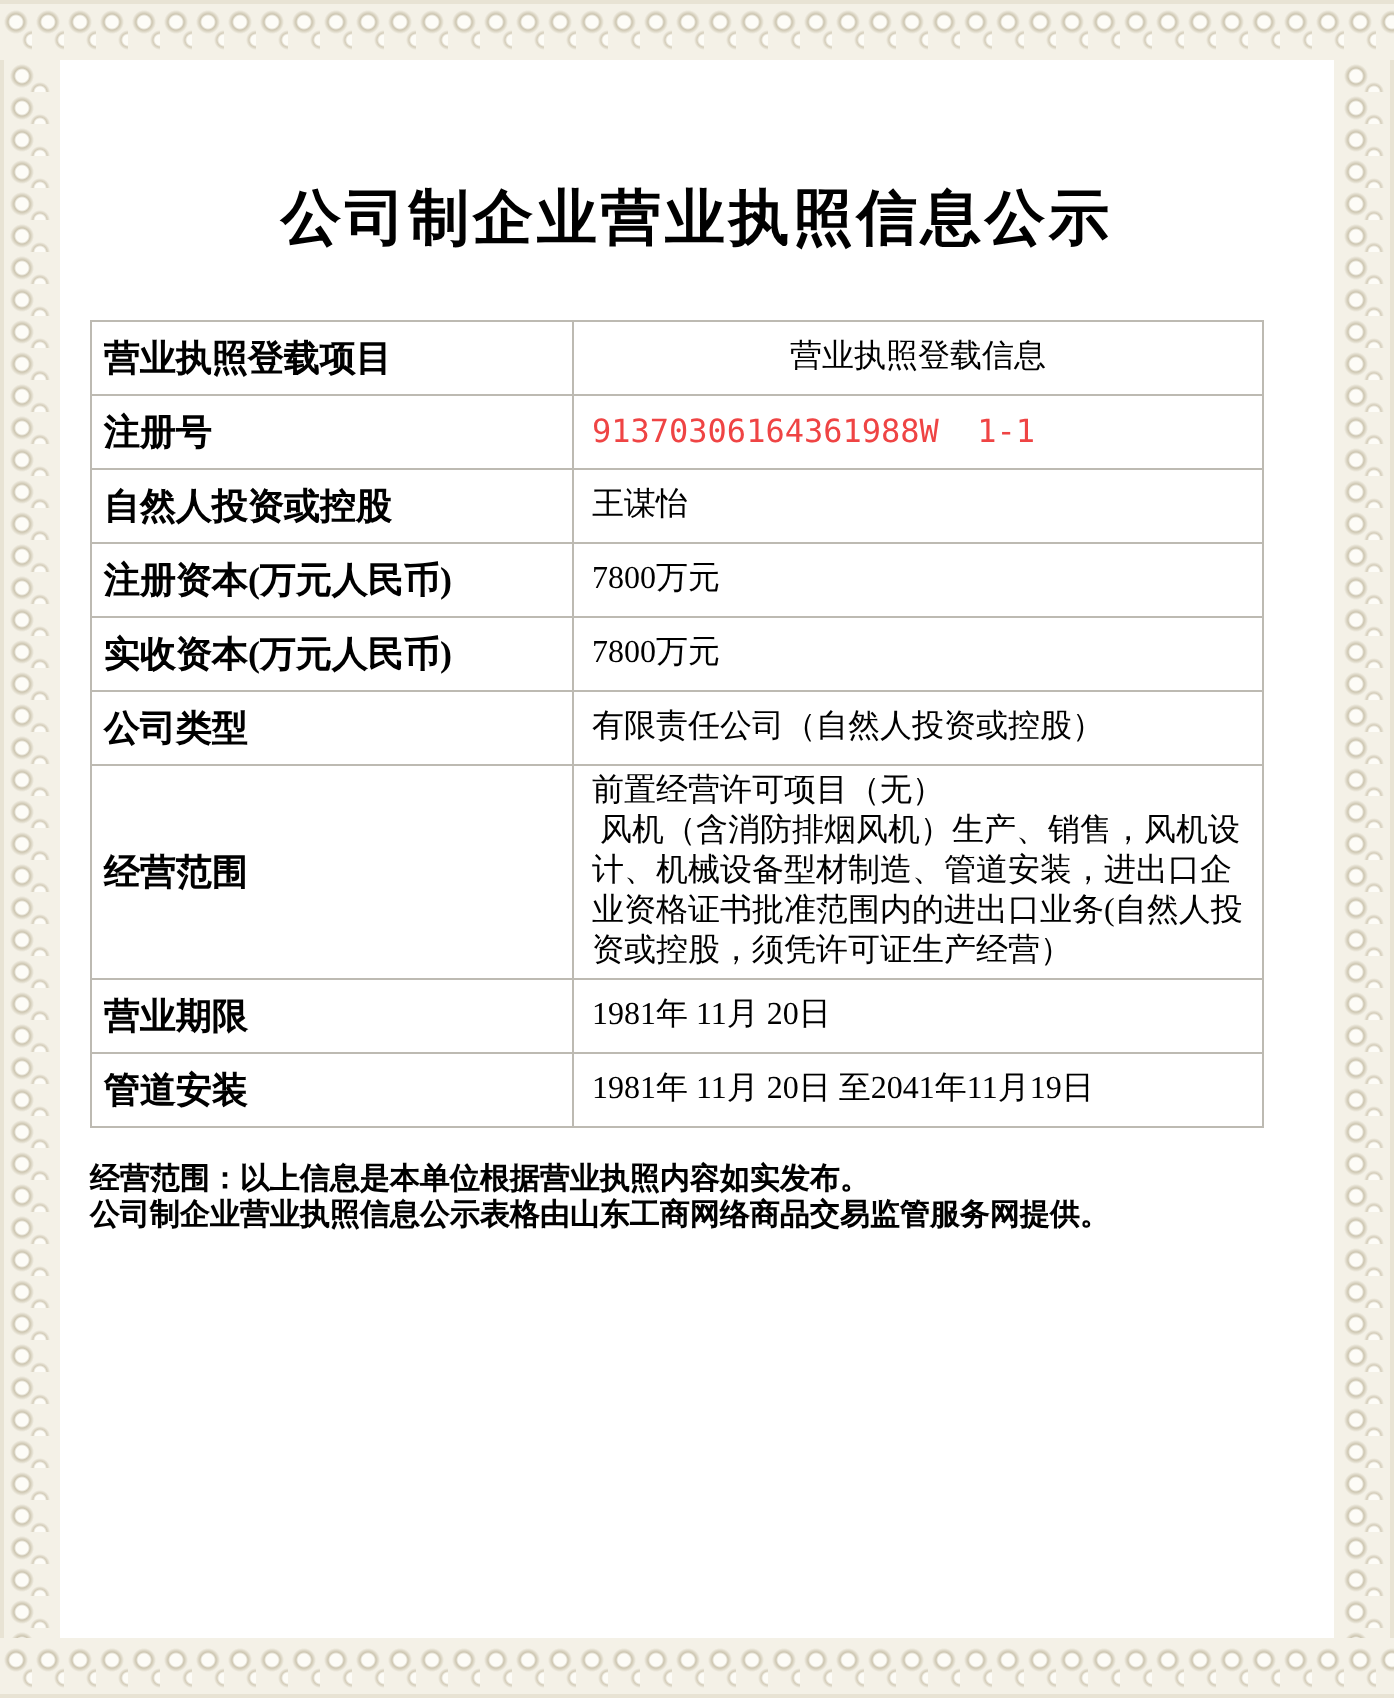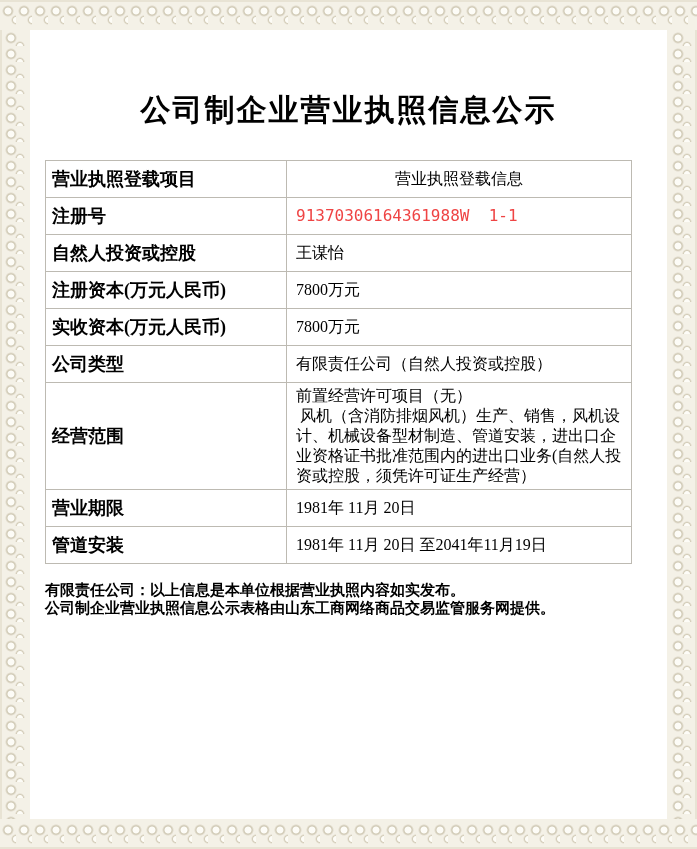--- a/index.html
+++ b/index.html
@@ -151,18 +151,18 @@
           <td class="cell-value">1981年 11月 20日</td>
         </tr>
         <tr>
           <td class="cell-label">管道安装</td>
           <td class="cell-value">1981年 11月 20日 至2041年11月19日</td>
         </tr>
       </tbody>
     </table>
 
     <div class="footer">
-      <p>有限责任公司：以上信息是本单位根据营业执照内容如实发布。</p>
+      <p>经营范围：以上信息是本单位根据营业执照内容如实发布。</p>
       <p>公司制企业营业执照信息公示表格由山东工商网络商品交易监管服务网提供。</p>
     </div>
 
   </div>
 </div>
 
 </body></html>

